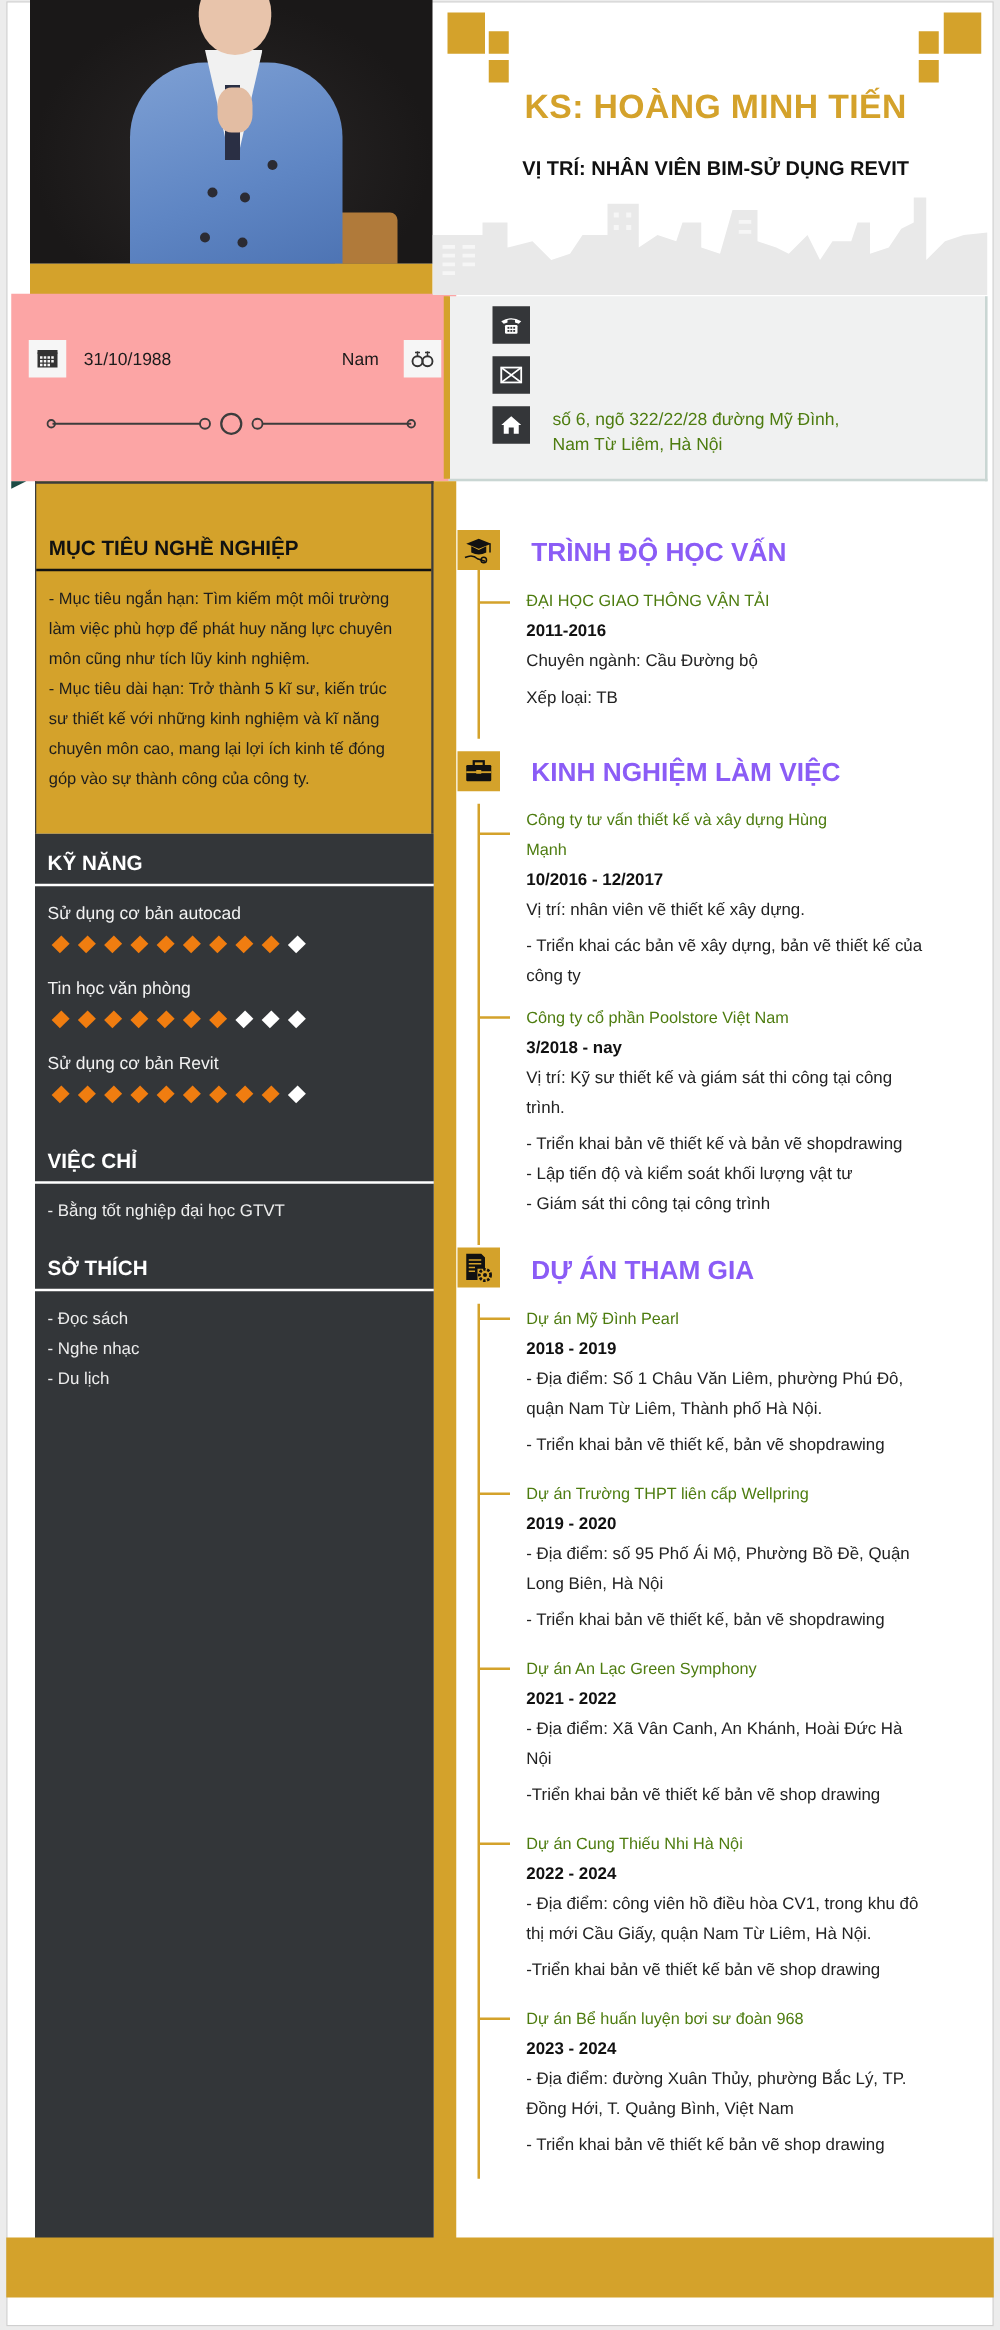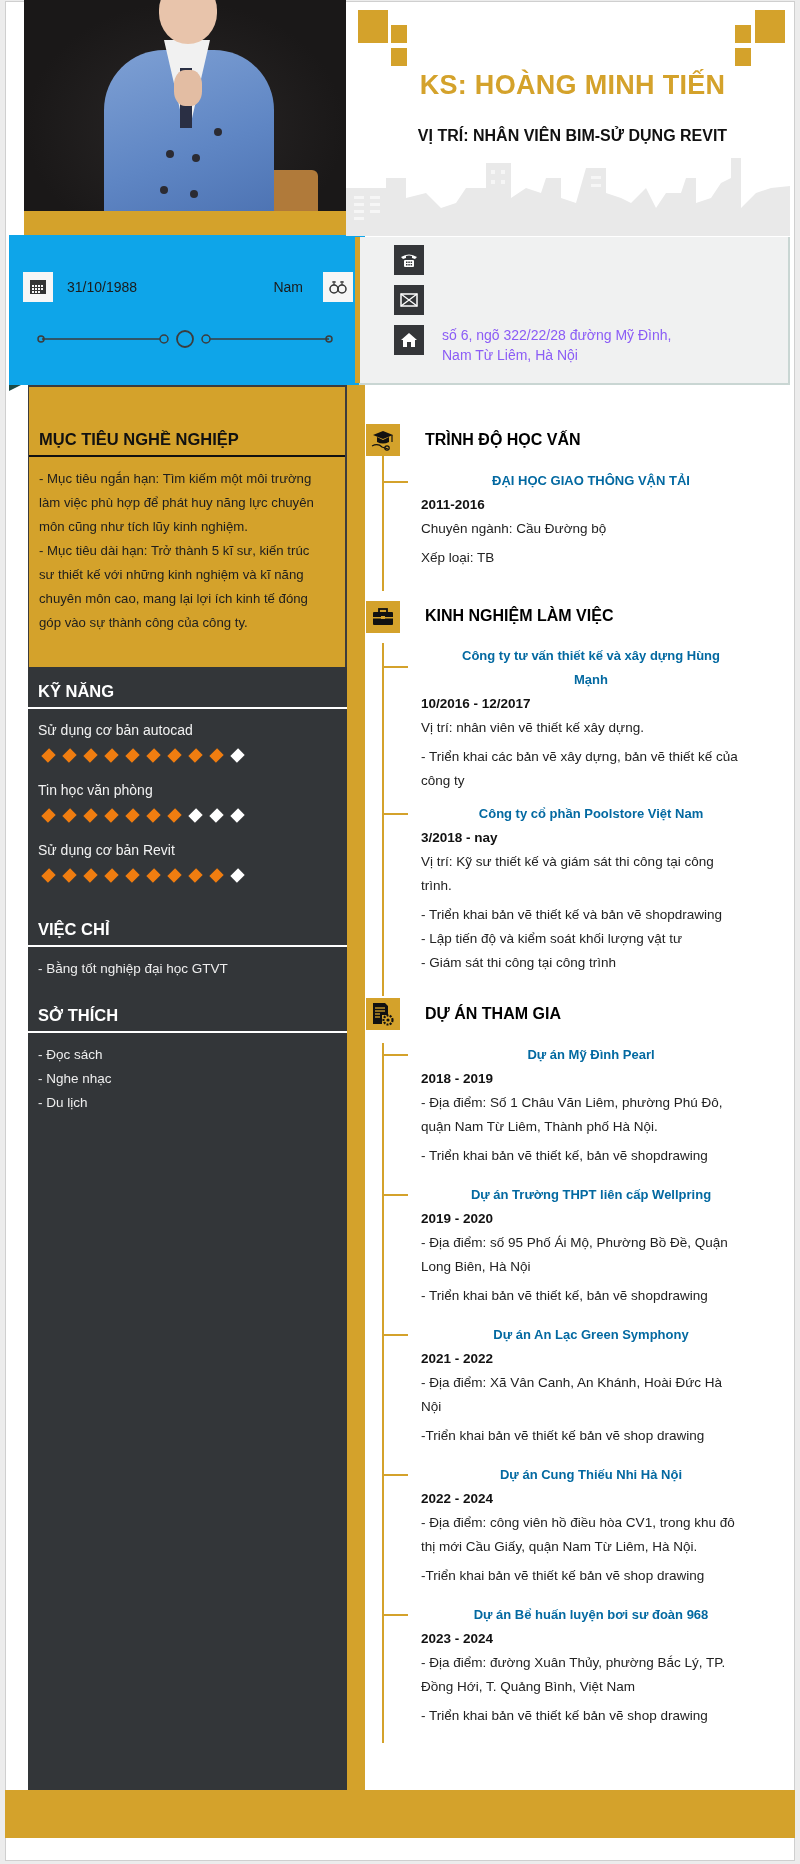--- a/index.html
+++ b/index.html
@@ -10,55 +10,55 @@
   .photo { position: absolute; left: 24px; top: 0; width: 322px; height: 211px; background: radial-gradient(ellipse at 50% 60%, #2a2727 0%, #1a1818 70%); overflow: hidden; }
   .photo .chair { position: absolute; left: 244px; top: 170px; width: 50px; height: 50px; background: #b07a3a; border-radius: 6px; }
   .photo .body { position: absolute; left: 80px; top: 50px; width: 170px; height: 180px; background: linear-gradient(160deg, #7ea0d4 0%, #5f86c4 55%, #4a70b0 100%); border-radius: 60px 60px 0 0; }
   .photo .shirt { position: absolute; left: 140px; top: 40px; width: 46px; height: 80px; background: #f1f1f1; clip-path: polygon(0 0, 100% 0, 60% 100%, 40% 100%); }
   .photo .tie { position: absolute; left: 156px; top: 68px; width: 12px; height: 60px; background: #2a2f44; }
   .photo .head { position: absolute; left: 135px; top: -18px; width: 58px; height: 62px; background: #e8c4ab; border-radius: 45% 45% 50% 50%; }
   .photo .hand { position: absolute; left: 150px; top: 70px; width: 28px; height: 36px; background: #e3bda3; border-radius: 40%; }
   .photo .btn { position: absolute; width: 8px; height: 8px; border-radius: 50%; background: #2b2b33; }
   
   .gold-top { position: absolute; left: 24px; top: 211px; width: 322px; height: 25px; background: #d4a22b; }
-  .gold-info { position: absolute; left: 9px; top: 235px; width: 356px; height: 150px; background: #0ea5e9; }
+  .gold-info { position: absolute; left: 9px; top: 235px; width: 356px; height: 150px; background: #fca5a5; }
   .gold-info .notch { position: absolute; left: 0; bottom: -6px; width: 0; height: 0; border-top: 6px solid #1d4a44; border-right: 12px solid transparent; }
   .info-row { position: absolute; top: 37px; left: 14px; right: 12px; height: 30px; }
   .icon-box-w { position: absolute; width: 30px; height: 30px; background: #f6f6f6; display: flex; align-items: center; justify-content: center; }
   .dob { position: absolute; left: 44px; top: 7px; font-size: 14px; color: #1b1b1b; }
   .gender { position: absolute; right: 50px; top: 7px; font-size: 14px; color: #1b1b1b; }
   .divider-line { position: absolute; top: 94px; left: 28px; width: 296px; height: 20px; }
   
   .deco-sq { position: absolute; background: #d4a22b; }
   .name { position: absolute; left: 355px; top: 70px; width: 435px; text-align: center; font-size: 27px; font-weight: bold; color: #d4a22b; letter-spacing: 0.3px; }
   .position { position: absolute; left: 410px; top: 126px; width: 325px; text-align: center; font-size: 16px; font-weight: bold; color: #111; line-height: 19px; }
   .city { position: absolute; left: 346px; top: 148px; width: 444px; height: 88px; }
   .contact { position: absolute; left: 359px; top: 237px; width: 431px; height: 148px; background: #f0f1f1; border-bottom: 2px solid #c9d6d3; border-right: 2px solid #c9d6d3; }
   .contact .gold-strip { position: absolute; left: -4px; top: 0; width: 5px; height: 146px; background: #d4a22b; }
   .c-icon { position: absolute; left: 35px; width: 30px; height: 30px; background: #343639; display: flex; align-items: center; justify-content: center; }
-  .c-text { position: absolute; left: 83px; font-size: 14px; color: #8b5cf6; line-height: 20px; }
+  .c-text { position: absolute; left: 83px; font-size: 14px; color: #4d7c0f; line-height: 20px; }
   
   .goal { position: absolute; left: 28px; top: 385px; width: 319px; height: 282px; background: #d4a22b; border-left: 1px solid #3c3c3c; border-right: 2px solid #3c3c3c; border-top: 2px solid #3c3c3c; }
   .sec-title-l { font-size: 16.5px; font-weight: bold; padding: 0 0 0 10px; height: 36px; line-height: 36px; }
   .goal .sec-title-l { margin-top: 34px; color: #111; border-bottom: 2px solid #111; }
   .goal .text { padding: 10px 10px 0 10px; font-size: 13.2px; line-height: 24px; color: #1d1d1d; }
   .gold-band-mid { position: absolute; left: 347px; top: 385px; width: 18px; height: 1406px; background: #d4a22b; }
   .dark-col { position: absolute; left: 28px; top: 667px; width: 319px; height: 1124px; background: #333639; color: #f2f2f2; }
   .dark-col .sec-title-l { color: #fff; border-bottom: 2px solid #fff; }
   .skill-name { font-size: 14px; padding-left: 10px; height: 22px; line-height: 22px; }
   .diamonds { padding-left: 10px; height: 38px; display: flex; align-items: flex-start; gap: 0; padding-top: 6px; }
   .diamond { width: 11px; height: 11px; transform: rotate(45deg) scaleX(0.85); margin: 3px 5px 0 5px; }
   .dark-col .list { padding: 10px 10px 0 10px; font-size: 13.5px; line-height: 24px; color: #eee; }
   
   .r-sec-icon { position: absolute; left: 366px; width: 34px; height: 32px; background: #d4a22b; display: flex; align-items: center; justify-content: center; }
-  .r-sec-title { position: absolute; left: 425px; font-size: 16px; font-weight: bold; color: #000000; }
+  .r-sec-title { position: absolute; left: 425px; font-size: 21px; font-weight: bold; color: #8b5cf6; }
   .timeline { position: absolute; left: 382px; width: 2px; background: #d4a22b; }
   .branch { position: absolute; left: 384px; width: 24px; height: 2px; background: #d4a22b; }
   .entry { position: absolute; left: 421px; width: 340px; font-size: 13.5px; color: #222; line-height: 24px; }
-  .entry .t { font-weight: bold; font-size: 13px; color: #0369a1; text-align: center; }
+  .entry .t { font-weight: normal; font-size: 13px; color: #4d7c0f; }
   .entry .d { font-weight: bold; font-size: 13.5px; color: #111; }
   .entry .gap { margin-top: 5px; }
   
   .footer { position: absolute; left: 5px; top: 1790px; width: 790px; height: 48px; background: #d4a22b; }
 </style>
 </head>
 <body>
 
 <div class="page"></div>
 

